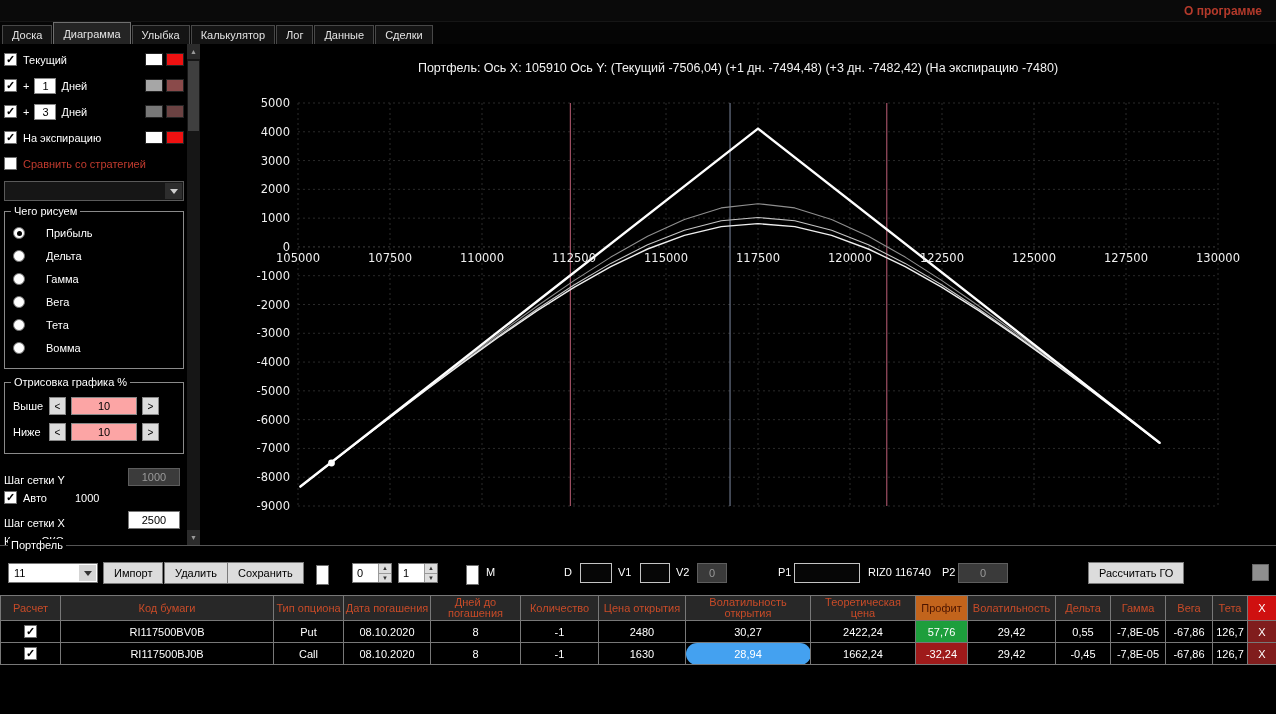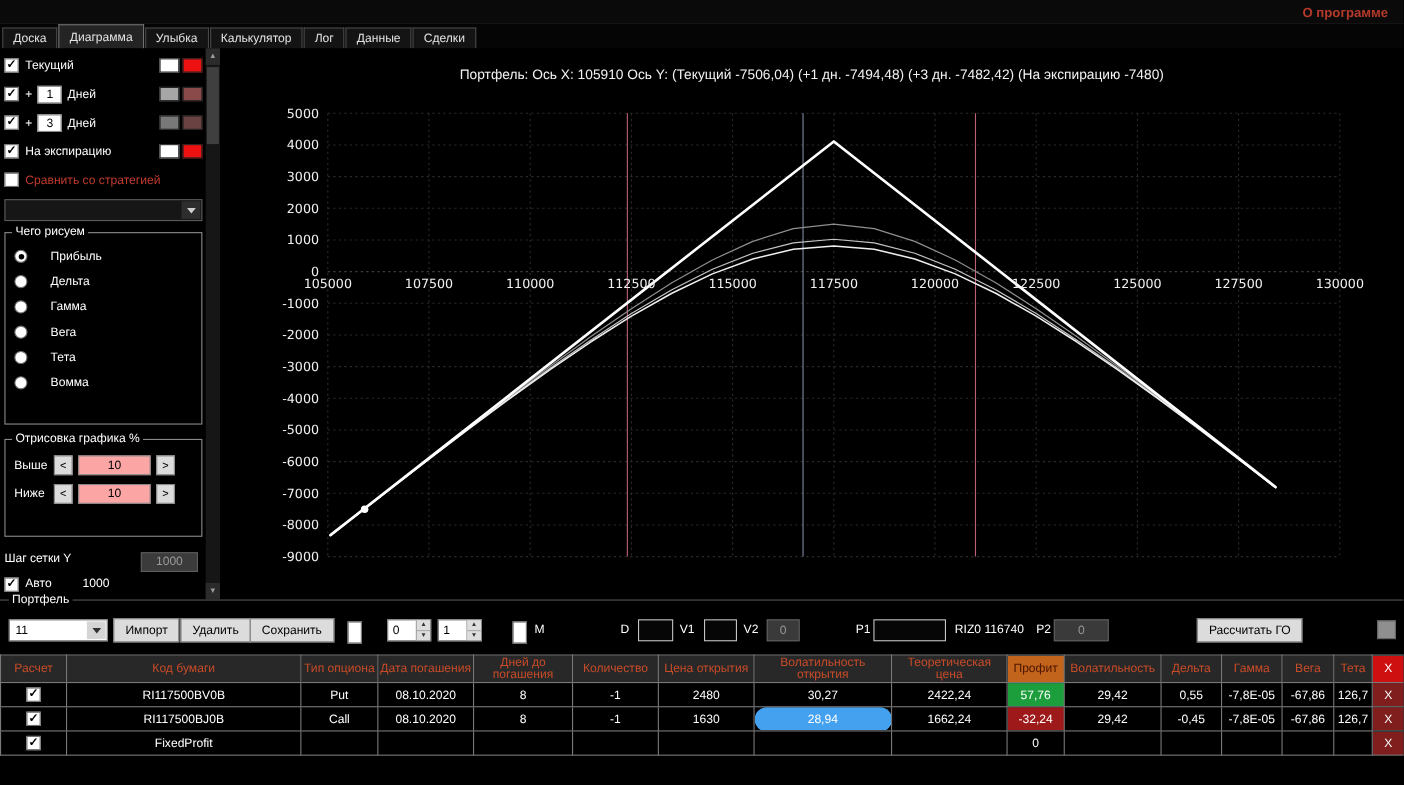--- a/index.html
+++ b/index.html
@@ -23,31 +23,31 @@
   .cb.checked::after{content:"✓";font-weight:bold}
   .slabel{margin-left:6px;white-space:nowrap}
   .swatches{margin-left:auto;display:flex}
   .sw{width:18px;height:13px;display:inline-block;margin-left:3px;border:1px solid #242424}
   .dinput{width:22px;height:16px;background:#fff;color:#000;border:1px solid #888;text-align:center;line-height:14px;margin:0 5px;display:inline-block}
   .compare{color:#c23b2e}
   .combo{height:20px;background:#161616;border:1px solid #5a5a5a;display:flex;align-items:center;position:relative;margin-bottom:8px}
   .combo-val{padding-left:5px;color:#ddd}
   .combo-btn{position:absolute;right:1px;top:1px;bottom:1px;width:17px;background:#2d2d2d;display:flex;align-items:center;justify-content:center}
   .combo-arr{width:0;height:0;border-left:4px solid transparent;border-right:4px solid transparent;border-top:5px solid #cfcfcf}
-  .groupbox{border:1px solid #8a8a8a;position:relative;padding:14px 8px 21px;margin-top:10px}
+  .groupbox{border:1px solid #8a8a8a;position:relative;padding:14px 8px 4px;margin-top:10px}
   .gb-title{position:absolute;top:-7px;left:6px;background:#000;padding:0 3px;white-space:nowrap}
   .radio-row{display:flex;align-items:center;margin-bottom:10px;height:13px;cursor:default}
   .radio{width:12px;height:12px;border-radius:50%;background:#fff;border:1px solid #6f6f6f;position:relative;flex:0 0 auto}
   .radio.sel::after{content:"";position:absolute;left:3px;top:3px;width:5px;height:5px;background:#000;border-radius:50%}
   .radio-label{margin-left:21px}
   .rg-row{display:flex;align-items:center;margin-bottom:8px}
   .rg-label{width:36px}
   .mini-btn{width:17px;height:18px;background:#dcdcdc;color:#000;border:1px solid #888;font-size:10px;display:inline-flex;align-items:center;justify-content:center}
   .rg-input{width:66px;height:18px;background:#fca5a5;color:#000;border:1px solid #888;text-align:center;line-height:16px;margin:0 5px;display:inline-block}
-  .gs-row{display:flex;align-items:flex-start;margin-top:11px}
+  .gs-row{display:flex;align-items:flex-end;margin-top:11px}
   .gs-label{flex:1;white-space:nowrap}
   .gs-input{width:52px;height:18px;background:#fff;color:#000;border:1px solid #777;text-align:center;line-height:16px;margin-right:4px;display:inline-block}
   .gs-input.disabled{background:#3b3b3b;color:#9a9a9a;border-color:#5d5d5d}
   .auto-val{margin-left:28px}
   
   .vscroll{position:absolute;right:0;top:0;width:13px;height:501px;background:#161616}
   .vs-btn{position:absolute;left:0;width:13px;height:15px;background:#2b2b2b;color:#9a9a9a;font-size:7px;display:flex;align-items:center;justify-content:center}
   .vs-up{top:0}.vs-down{bottom:0}
   .vs-thumb{position:absolute;left:1px;right:1px;top:17px;height:70px;background:#3f3f3f}
 
@@ -414,32 +414,14 @@
         <td style="background: rgb(68, 161, 240); border-radius: 11px;">28,94</td>
         <td>1662,24</td>
         <td style="background: rgb(158, 26, 26);">-32,24</td>
         <td>29,42</td>
         <td>-0,45</td>
         <td>-7,8E-05</td>
         <td>-67,86</td>
         <td>126,7</td>
         <td style="background: rgb(128, 29, 29); cursor: pointer;">X</td>
       </tr>
-      <tr>
-        <td><span class="cb checked"></span></td>
-        <td>FixedProfit</td>
-        <td></td>
-        <td></td>
-        <td></td>
-        <td></td>
-        <td></td>
-        <td></td>
-        <td></td>
-        <td>0</td>
-        <td></td>
-        <td></td>
-        <td></td>
-        <td></td>
-        <td></td>
-        <td style="background: rgb(128, 29, 29); cursor: pointer;">X</td>
-      </tr>
     </tbody>
 </table>
 
 </body></html>

